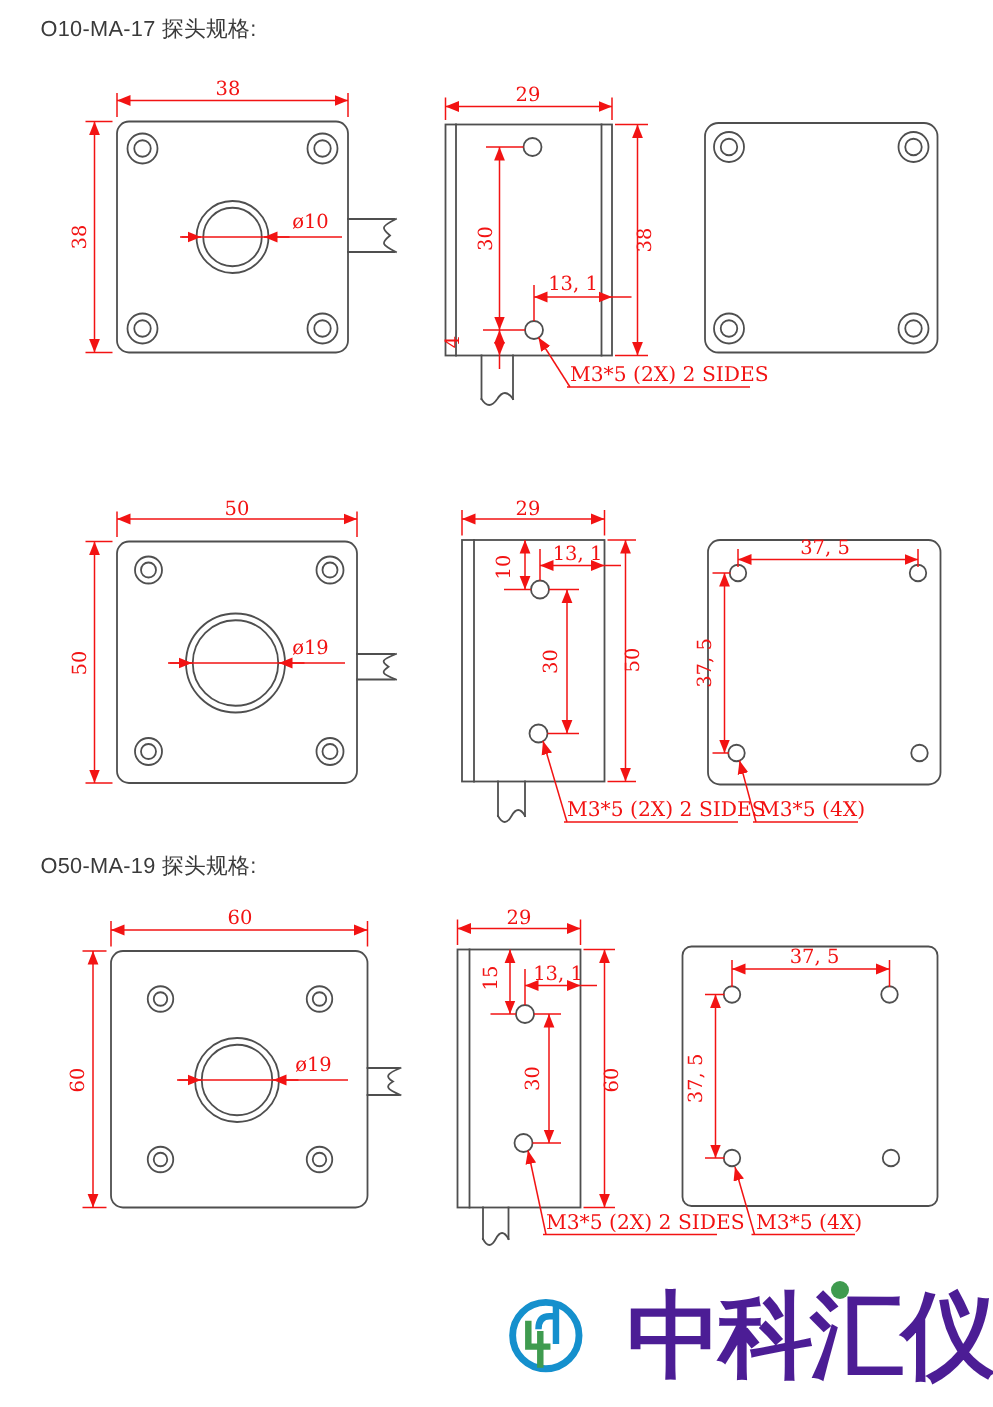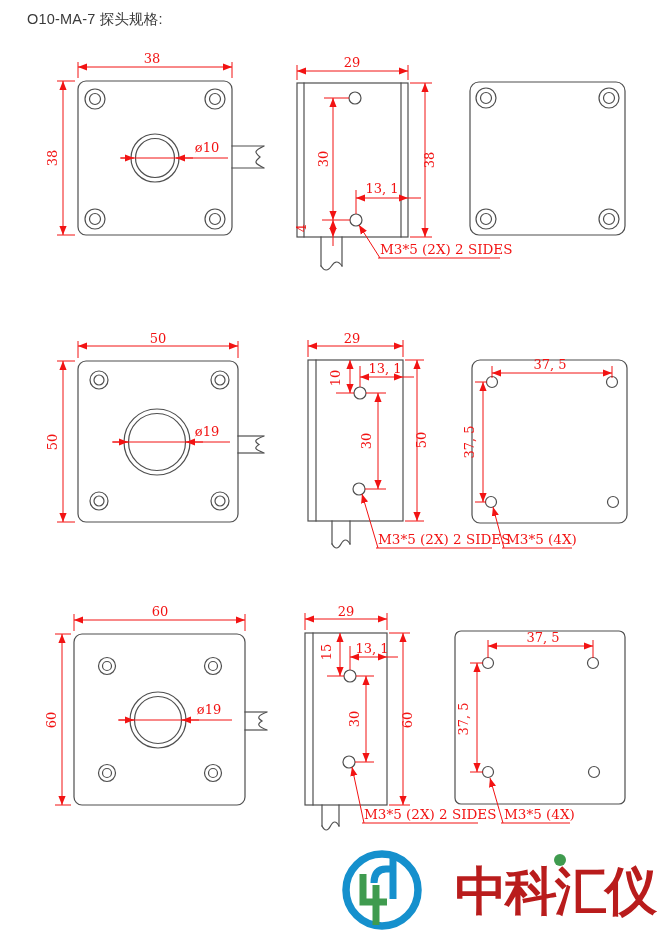--- a/index.html
+++ b/index.html
@@ -5,30 +5,30 @@
   html,body{margin:0;padding:0;background:#fff;}
   .page{position:relative;width:662px;height:938px;background:#ffffff;overflow:hidden;
         font-family:"Liberation Sans",sans-serif;}
   .title{position:absolute;left:27px;font-size:14.5px;color:#3a3a3a;letter-spacing:.2px;}
   svg.row{position:absolute;left:0;}
   .o{stroke:#4f4f4f;stroke-width:1.2;fill:none;stroke-linecap:square;}
   .d{stroke:#f21313;stroke-width:1;fill:none;}
   .dt{fill:#f21313;font-family:"DejaVu Serif",serif;font-size:13px;}
   .lbl{fill:#f21313;font-family:"DejaVu Serif",serif;font-size:13.5px;}
   .logo{position:absolute;left:335px;top:845px;width:327px;height:92px;display:flex;align-items:center;}
-  .logo-text{font-size:52px;font-weight:700;color:#b91c1c;letter-spacing:-2px;line-height:92px;
+  .logo-text{font-size:63px;font-weight:700;color:#4c1d95;letter-spacing:-2px;line-height:92px;
              margin-left:24px;white-space:nowrap;}
   .logo-dot{position:absolute;left:219px;top:9px;width:12px;height:12px;border-radius:50%;background:#3f9b4f;}
 </style>
 </head>
 <body>
 
 <div class="page">
 
-  <div class="title" style="top:10px">O10-MA-7 探头规格:</div>
+  <div class="title" style="top:10px">O10-MA-17 探头规格:</div>
 
   <svg class="row" style="top:40px" width="662" height="245">
     <defs>
       <marker id="ar1" viewBox="0 0 8 8" refX="8" refY="4" markerWidth="9" markerHeight="9" orient="auto-start-reverse">
         <path d="M0,0.8 L8,4 L0,7.2 Z" fill="#f21313"></path>
       </marker>
     </defs>
 
     <g>
       <rect class="o" x="78" y="41" width="154" height="154" rx="8"></rect>
@@ -241,20 +241,21 @@
         <text class="dt" transform="translate(474,112) rotate(-90)" text-anchor="middle">37, 5</text>
       </g>
       <g>
         <line class="d" x1="504" y1="218" x2="493" y2="177" marker-end="url(#ar2)"></line>
         <line class="d" x1="502" y1="218" x2="572" y2="218"></line>
         <text class="lbl" x="506" y="214">M3*5 (4X)</text>
       </g>
     </g>
   </svg>
 
+  <div class="title" style="top:568px">O50-MA-19 探头规格:</div>
 
   <svg class="row" style="top:600px" width="662" height="240">
     <defs>
       <marker id="ar3" viewBox="0 0 8 8" refX="8" refY="4" markerWidth="9" markerHeight="9" orient="auto-start-reverse">
         <path d="M0,0.8 L8,4 L0,7.2 Z" fill="#f21313"></path>
       </marker>
     </defs>
 
     <g>
       <rect class="o" x="74" y="34" width="171" height="171" rx="8"></rect>

